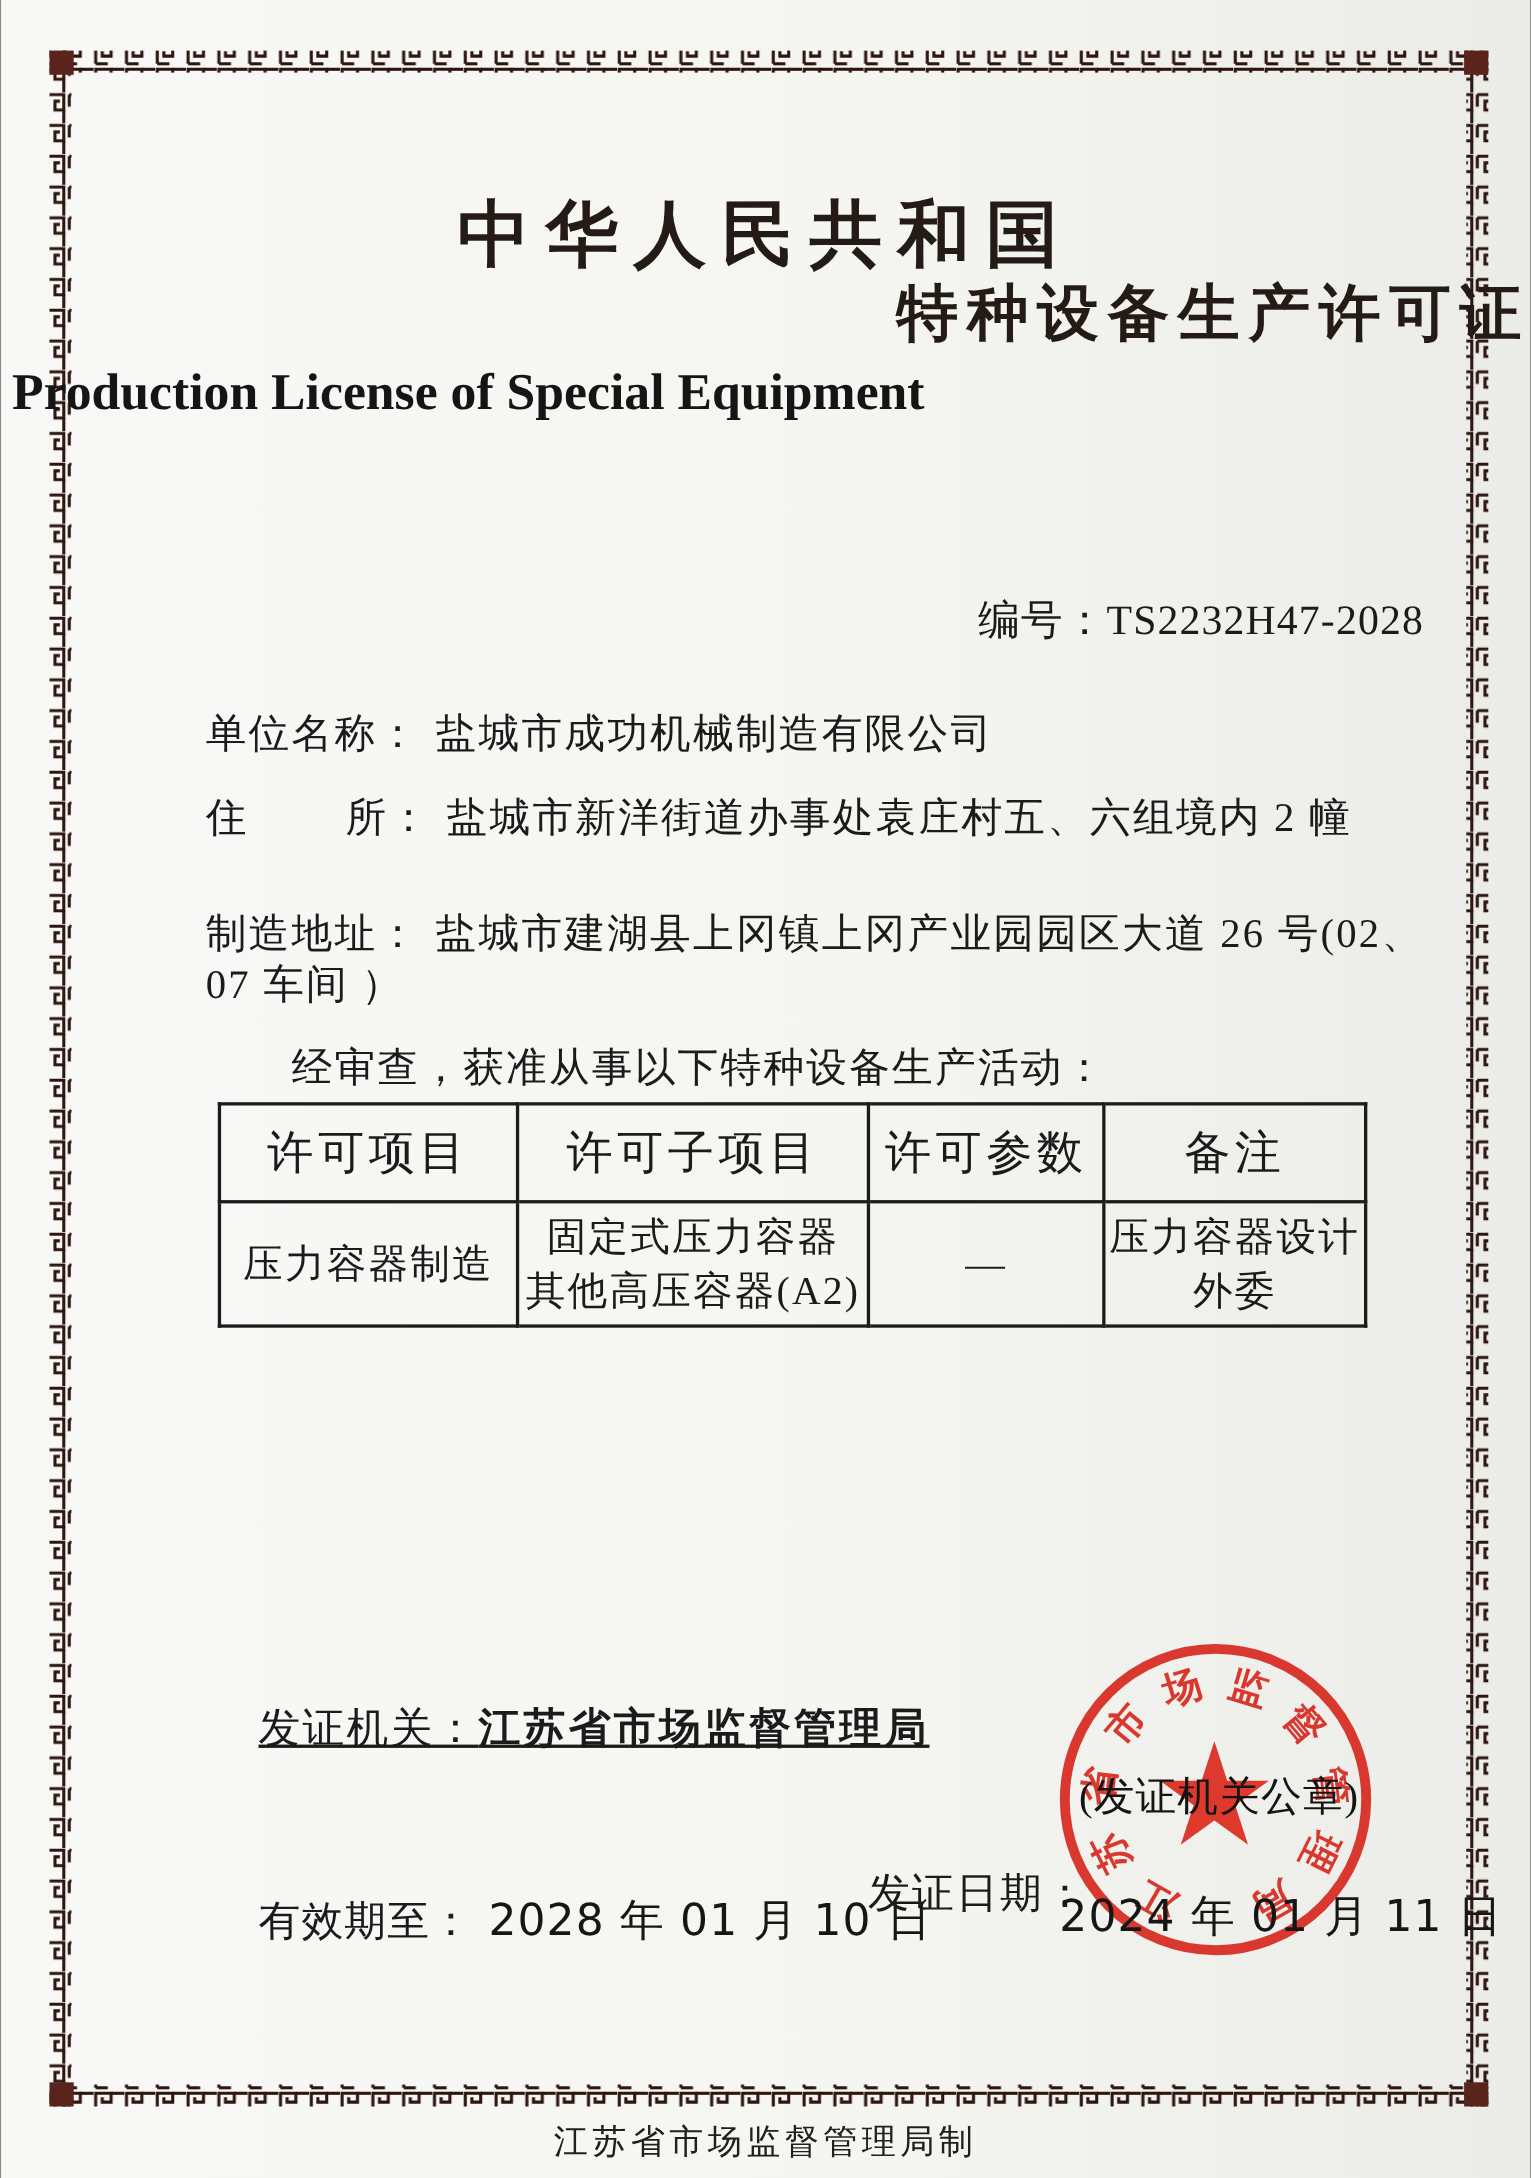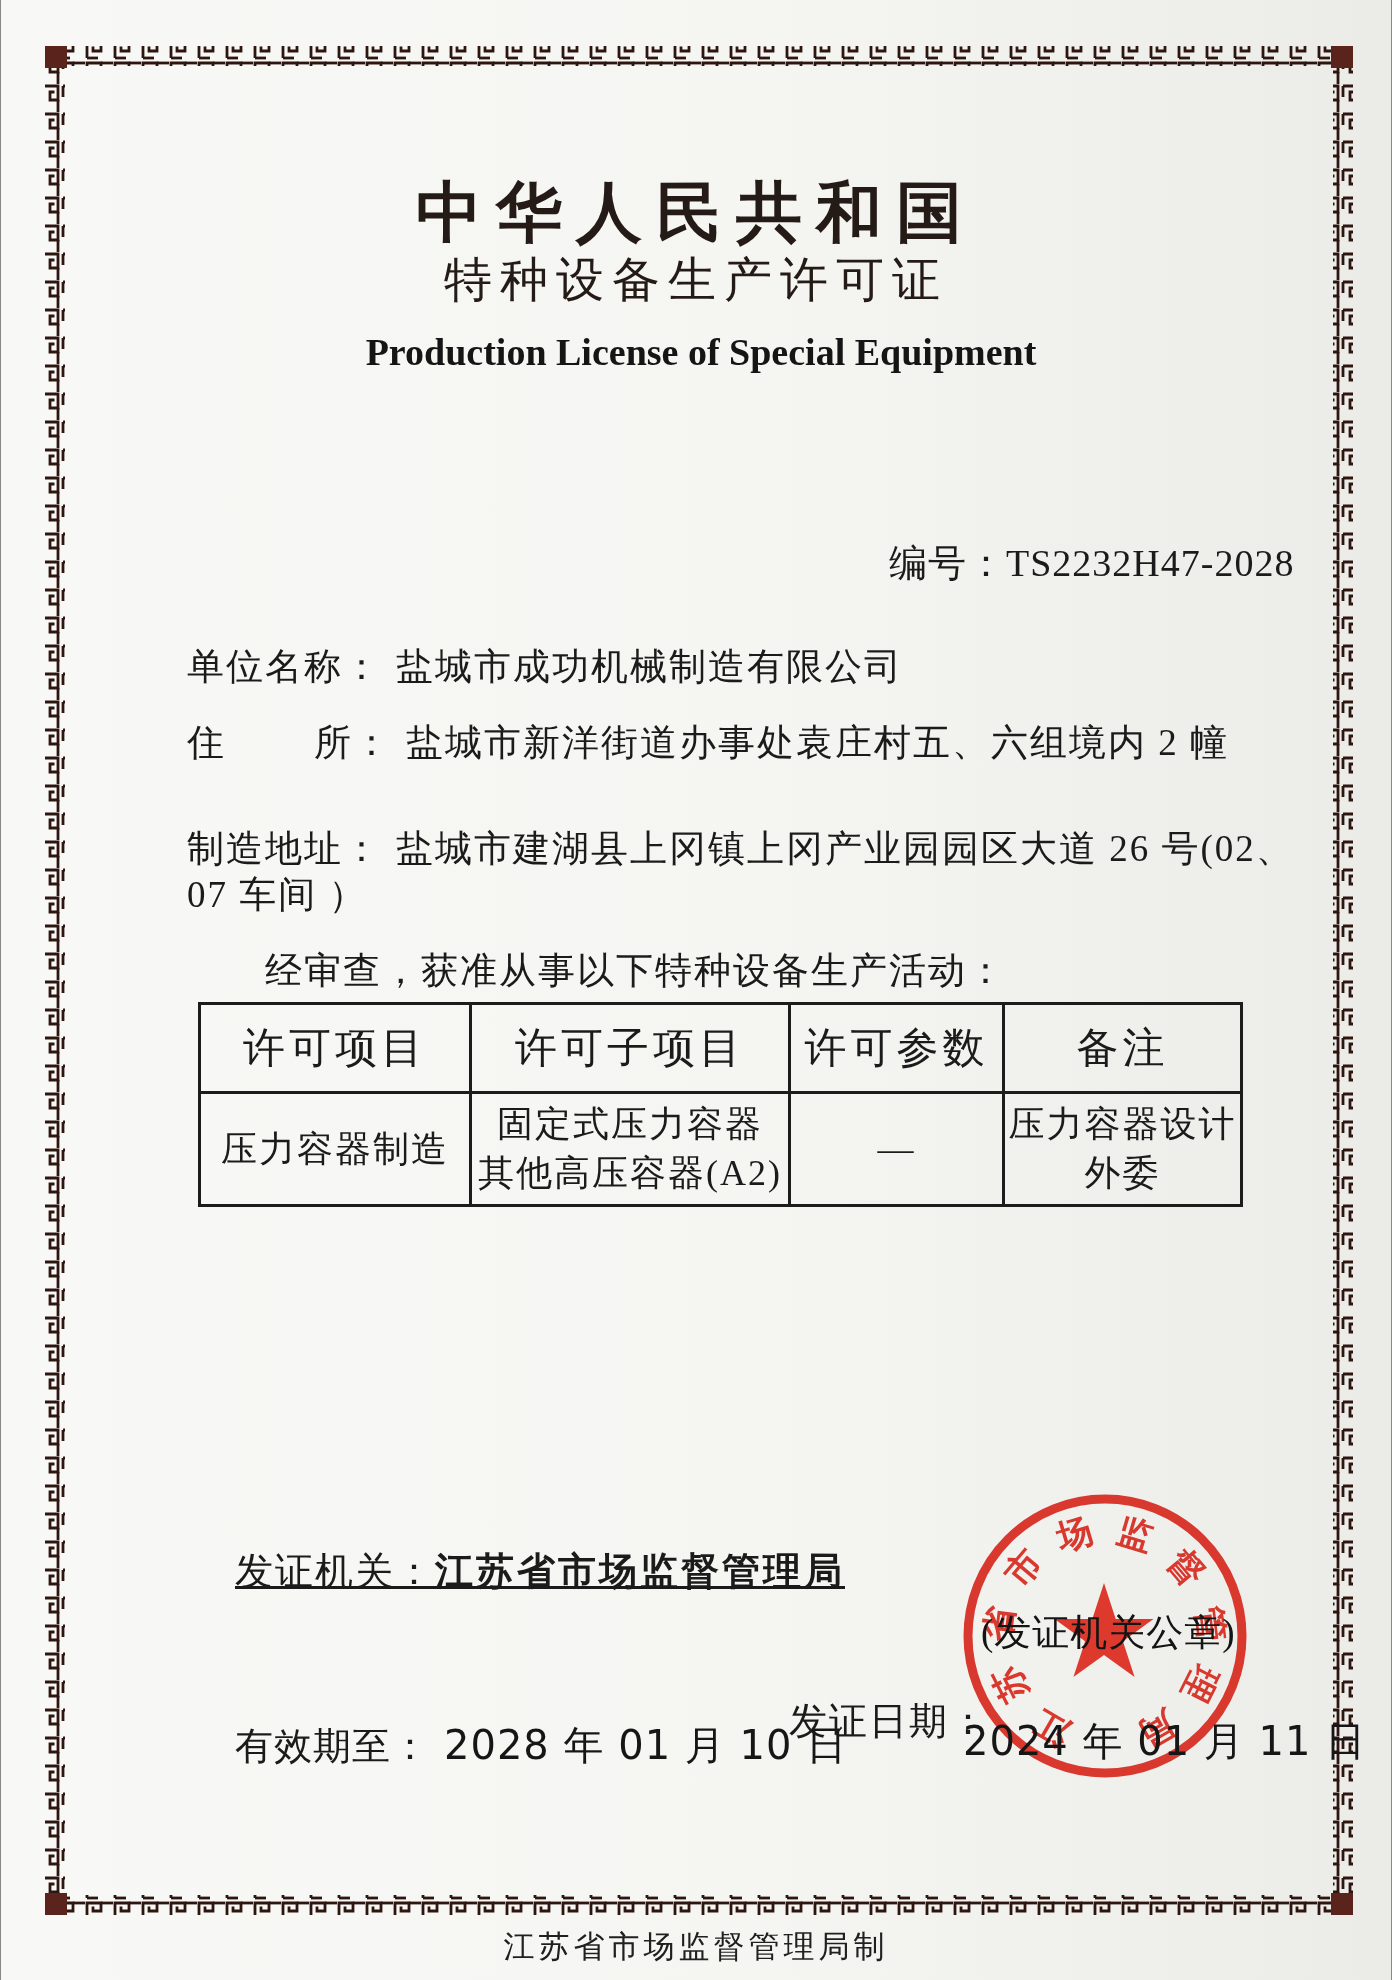--- a/index.html
+++ b/index.html
@@ -9,24 +9,24 @@
     margin:0 auto;
     background:linear-gradient(90deg,#f8f8f6 0%,#f5f5f2 55%,#ebebe8 100%);
     overflow:hidden;
     font-family:"Liberation Serif","DejaVu Serif",serif;
     color:#1b1b1b;
   }
   .abs { position:absolute; }
   
   .title-cn1 { top:168px; left:0; right:0; text-align:center;
     font-size:66px; font-weight:bold; letter-spacing:14px; color:#241a16; }
-  .title-cn2 { top:248px; left:0; right:0; text-align:center;
-    font-size:48px; font-weight:normal; letter-spacing:8px; color:#241a16; }
-  .title-en  { left:0; right:0; text-align:center;
-    font-size:38px; font-weight:bold; color:#151515;padding-left:10px; }
+  .title-cn2 { top:248px; left:0; right:0; text-align:right;
+    font-size:56px; font-weight:bold; letter-spacing:8px; color:#241a16; }
+  .title-en  { left:0; right:0; 
+    font-size:47px; font-weight:bold; color:#151515;padding-left:10px; }
   .title-en1 { top:330px; }
   .title-en2 { top:384px; }
   
   .license-no { top:538px; left:888px; font-size:38px; letter-spacing:1px; }
   
   .info-line { left:186px; font-size:37px; letter-spacing:2px; white-space:nowrap; }
   .l-unit { top:642px; }
   .l-addr { top:718px; }
   .l-mfg  { top:824px; }
   .l-cont { top:870px; }

